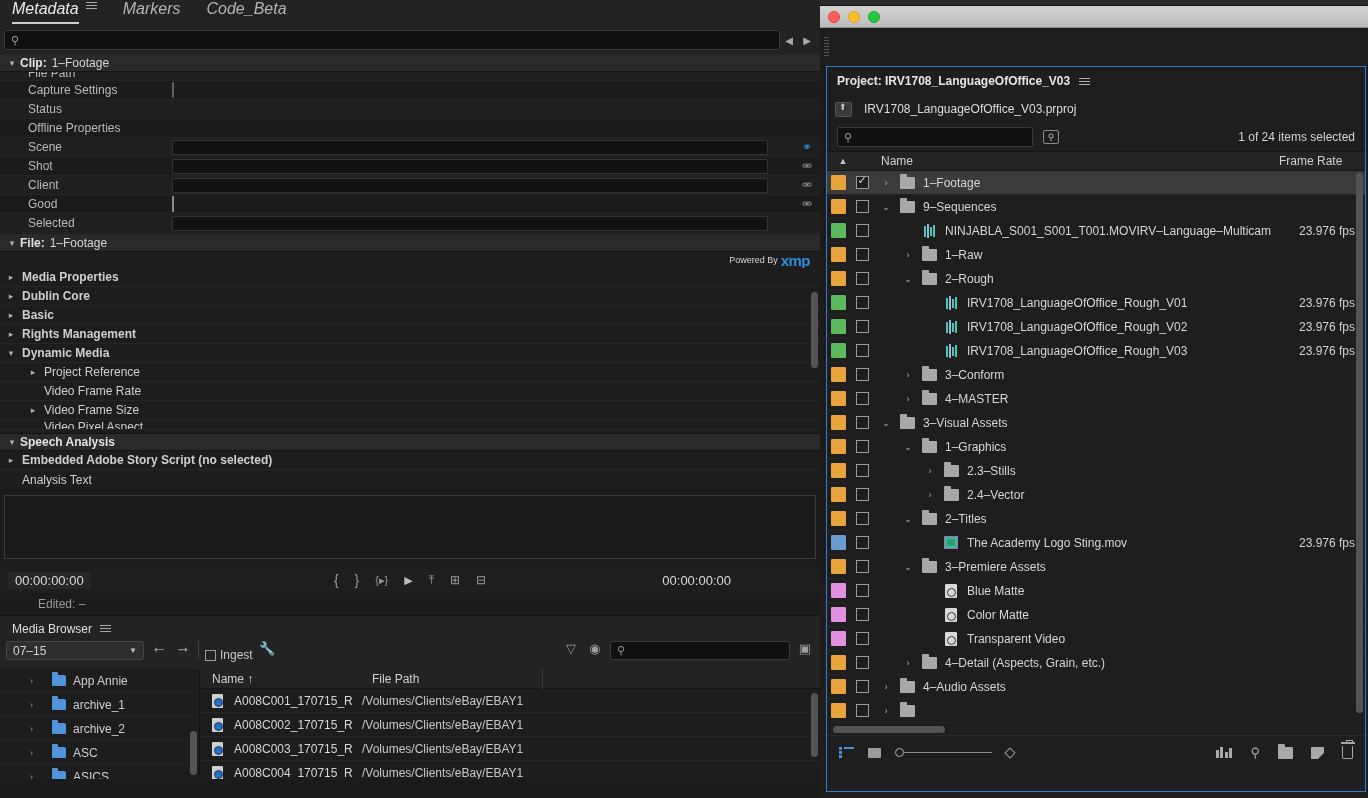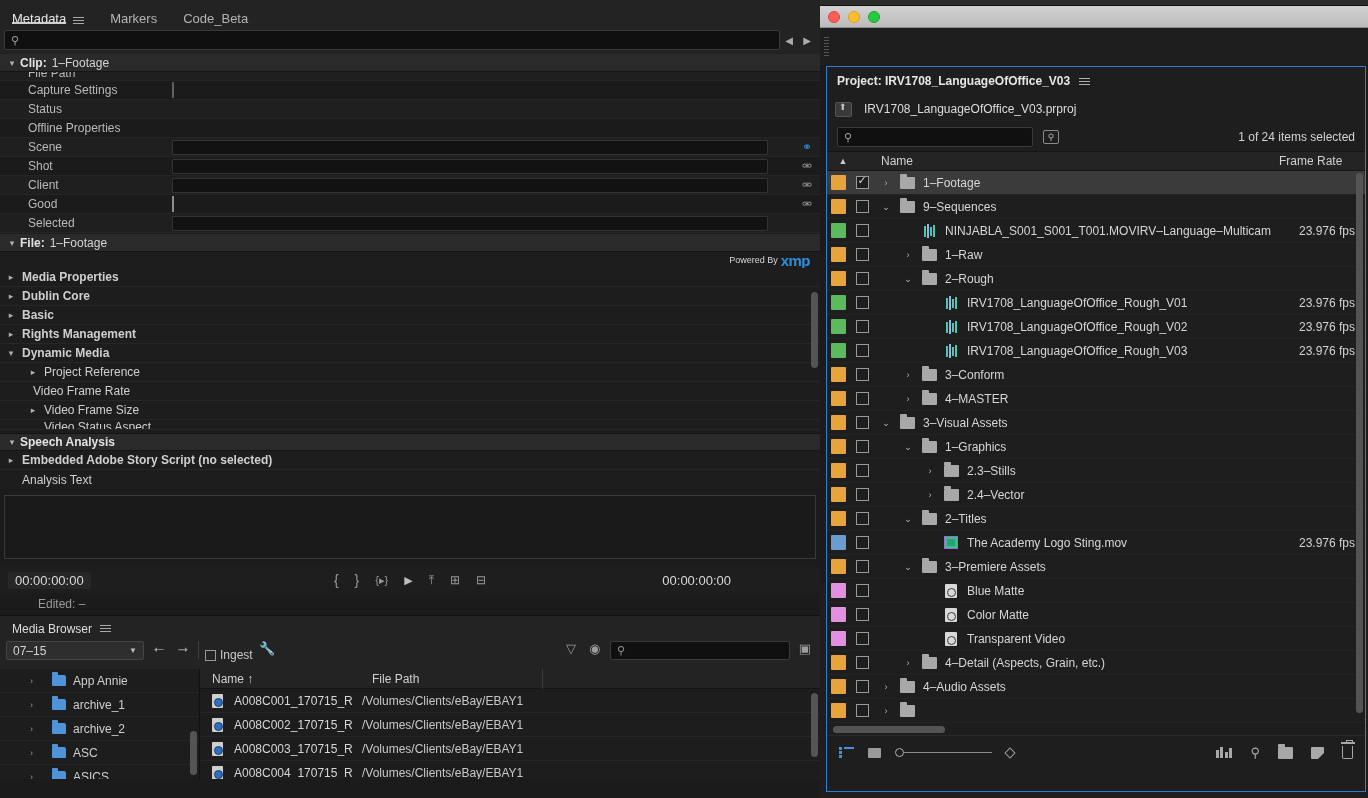--- a/index.html
+++ b/index.html
@@ -12,21 +12,21 @@
     color:#c8c8c8;
     -webkit-font-smoothing:antialiased;
   }
   #root { position:relative; width:1368px; height:798px; }
 
   
   .left-side { position:absolute; left:0; top:0; width:820px; height:798px; background:#1b1b1b; }
 
   
   .tabbar { position:relative; height:26px; background:#232323; display:flex; align-items:center; padding-left:12px; }
-  .tab { position:relative; height:26px; display:flex; align-items:flex-end; font-size:13px; color:#b4b4b4; margin-right:26px; cursor:default; }
+  .tab { position:relative; height:26px; display:flex; align-items:flex-start; font-size:16px; color:#b4b4b4; margin-right:26px; cursor:default;font-style:italic; }
   .tab.active { color:#e8e8e8; }
   .tab.active::after { content:""; position:absolute; left:0; right:18px; bottom:2px; height:2px; background:#cfcfcf; }
   .tab .hamburger { display:inline-block; margin-left:7px; width:11px; }
   .tab .hamburger i { display:block; height:1px; background:#a8a8a8; margin:2px 0; }
 
   
   .metasearch-wrap { height:28px; background:#232323; display:flex; align-items:center; padding:0 4px; }
   .metasearch { flex:1; height:20px; background:#101010; border:1px solid #3a3a3a; border-radius:2px; display:flex; align-items:center; padding-left:6px; }
   .metasearch .mag { color:#9a9a9a; font-size:11px; }
   .metasearch input { flex:1; background:transparent; border:none; outline:none; color:#ccc; font-size:11px; font-family:inherit; padding-left:4px; }
@@ -313,31 +313,31 @@
           <span class="flabel">Rights Management</span>
         </div>
         <div class="frow" style="padding-left: 0px;">
           <span class="tw">▾</span>
           <span class="flabel">Dynamic Media</span>
         </div>
         <div class="frow" style="padding-left: 22px;">
           <span class="tw">▸</span>
           <span class="flabel" style="font-weight: normal;">Project Reference</span>
         </div>
-        <div class="frow" style="padding-left: 11px;">
+        <div class="frow" style="padding-left: 22px;">
           <span class="tw"></span>
           <span class="flabel" style="font-weight: normal;">Video Frame Rate</span>
         </div>
         <div class="frow" style="padding-left: 22px;">
           <span class="tw">▸</span>
           <span class="flabel" style="font-weight: normal;">Video Frame Size</span>
         </div>
         <div class="frow" style="height: 10px; align-items: flex-start; overflow: hidden; padding-left: 22px;">
           <span class="tw"></span>
-          <span class="flabel" style="font-weight: normal;">Video Status Aspect</span>
+          <span class="flabel" style="font-weight: normal;">Video Pixel Aspect</span>
         </div>
         <div class="vsb" style="top:24px;height:76px"></div>
     </div>
 
     <div class="speech-head">
       <span class="tw">▾</span>
       <b>Speech Analysis</b>
     </div>
     <div class="frow" style="background:#1d1d1d">
       <span class="tw">▸</span>

